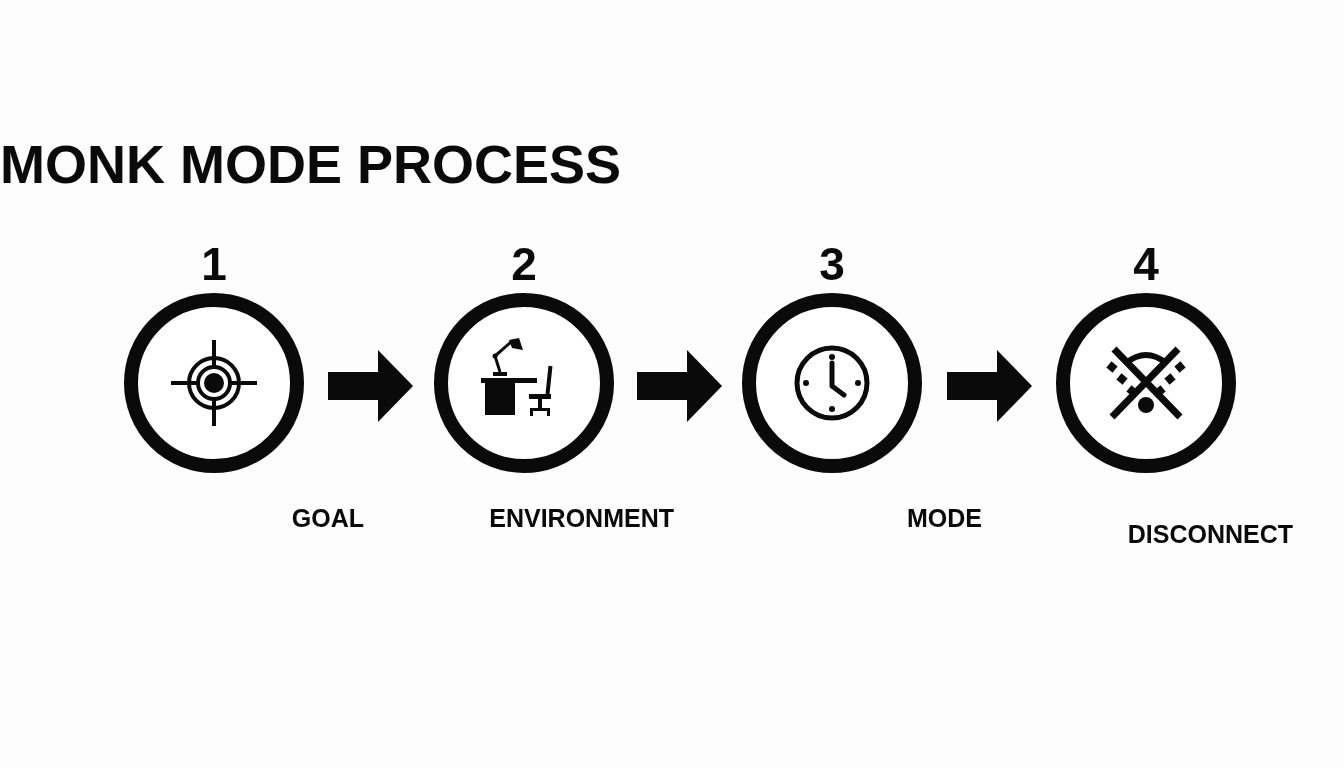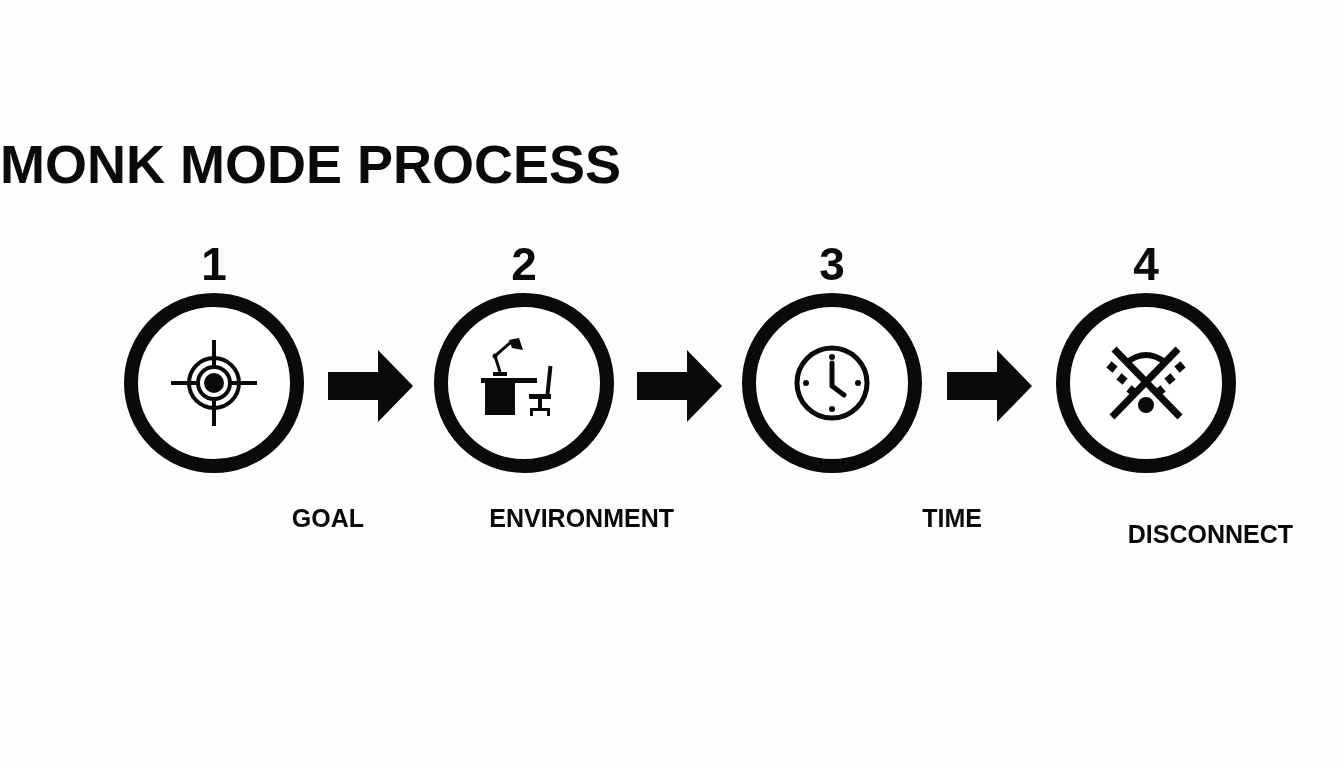--- a/index.html
+++ b/index.html
@@ -90,21 +90,21 @@
       <svg width="80" height="80" viewBox="0 0 80 80">
         <circle cx="40" cy="40" r="35" fill="none" stroke="#0a0a0a" stroke-width="5"></circle>
         <circle cx="40" cy="14" r="3" fill="#0a0a0a"></circle>
         <circle cx="40" cy="66" r="3" fill="#0a0a0a"></circle>
         <circle cx="14" cy="40" r="3" fill="#0a0a0a"></circle>
         <circle cx="66" cy="40" r="3" fill="#0a0a0a"></circle>
         <polyline points="40,20 40,43 52,52" fill="none" stroke="#0a0a0a" stroke-width="5" stroke-linecap="round" stroke-linejoin="round"></polyline>
       </svg>
     </div>
   </div>
-  <div class="label" style="left:682px;">TIME</div>
+  <div class="label" style="left:682px;">MODE</div>
 
   <svg class="arrow" style="left:947px;" width="86" height="76" viewBox="0 0 86 76">
     <polygon points="0,24 50,24 50,2 85,38 50,74 50,52 0,52" fill="#0a0a0a"></polygon>
   </svg>
 
   <div class="step" style="left:1046px;">
     <div class="num">4</div>
     <div class="ring">
       <svg width="84" height="84" viewBox="0 0 84 84">
         <path d="M22,22 Q42,6 62,22" fill="none" stroke="#0a0a0a" stroke-width="6"></path>

